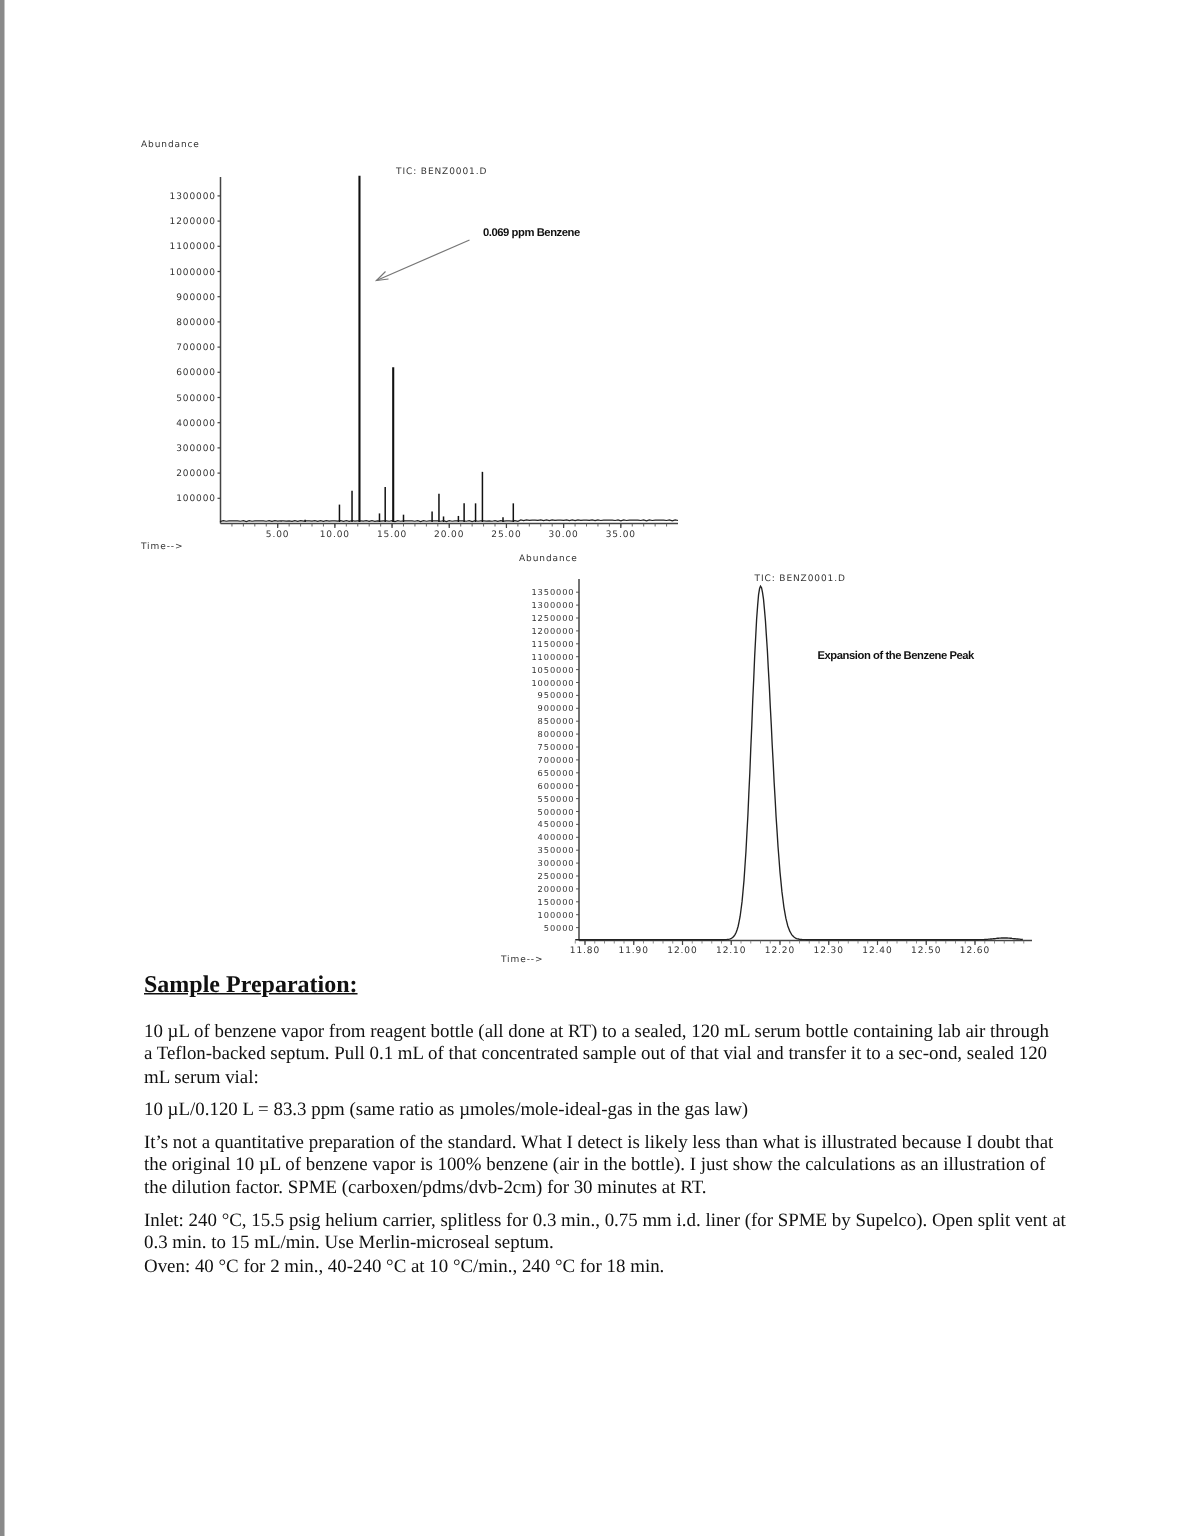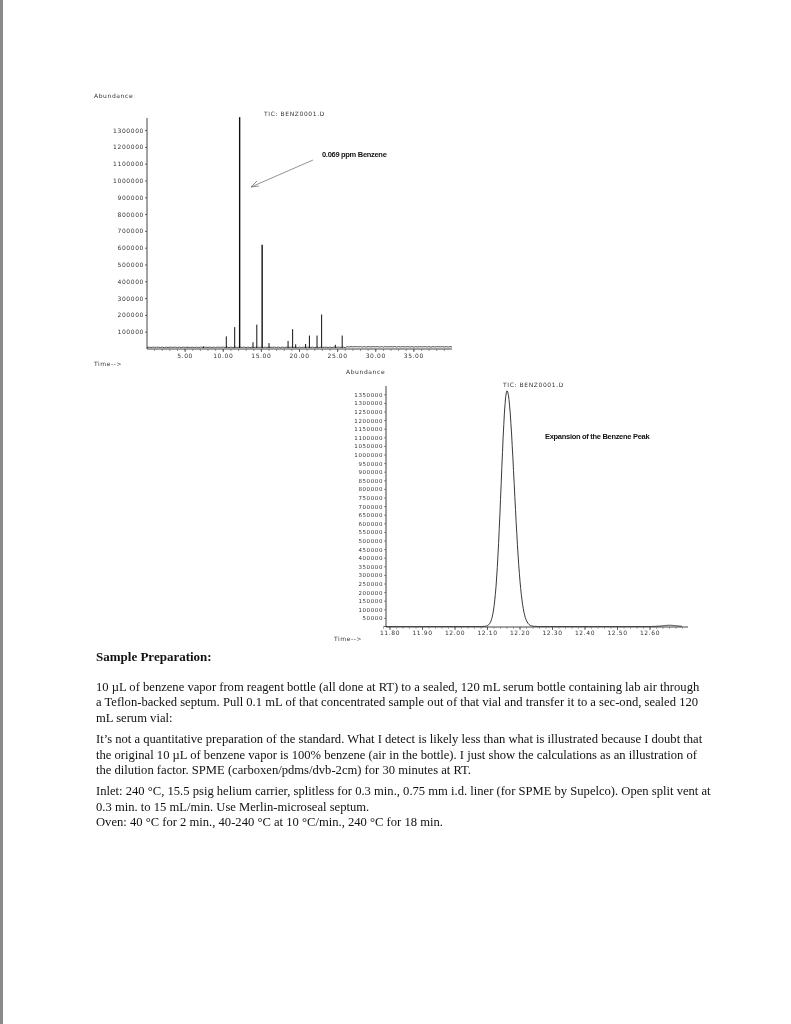--- a/index.html
+++ b/index.html
@@ -6,21 +6,21 @@
   body {
     width: 791px; height: 1024px; background: #ffffff; position: relative; overflow: hidden;
     font-family: "Liberation Serif", serif; color: #111;
   }
   .page-border { position: absolute; left: 0; top: 0; width: 3px; height: 1024px; background: #8a8a8a; }
   .chart { position: absolute; padding-left: 26px; }
   .chart svg { position: absolute; left: 0; top: 0; overflow: visible; }
   .small { font-family: "DejaVu Sans", sans-serif; font-size: 6px; fill: #333; letter-spacing: 0.6px; }
   .annot { font-family: "Liberation Sans", sans-serif; font-size: 7.5px; font-weight: bold; fill: #111; letter-spacing: -0.3px; }
   .doc { position: absolute; left: 96px; top: 648px; width: 620px; font-size: 12.6px; line-height: 15.4px; }
-  .doc h2 { font-size: 13px; font-weight: bold; margin: 0 0 14px 0; line-height: 18px; }
+  .doc h2 { font-size: 16px; font-weight: bold; margin: 0 0 14px 0; line-height: 18px; text-decoration: underline; }
   .doc p { margin: 0 12px 6px 0; }
   .doc .specs p { margin: 0; }
 </style>
 </head>
 <body>
 
 <div class="page-border"></div>
 
 <div class="chart" id="chart1" style="left:0;top:0;width:791px;height:380px;">
   <svg id="svg1" width="791" height="380">
@@ -270,18 +270,19 @@
       </g>
     <g id="c2-data">
         <path d="M383.5,626.5 L384.1,626.5 L384.8,626.5 L385.5,626.5 L386.1,626.5 L386.8,626.5 L387.4,626.5 L388.1,626.5 L388.7,626.5 L389.4,626.5 L390.0,626.5 L390.7,626.5 L391.3,626.5 L392.0,626.5 L392.6,626.5 L393.3,626.5 L393.9,626.5 L394.6,626.5 L395.2,626.5 L395.9,626.5 L396.5,626.5 L397.2,626.5 L397.8,626.5 L398.5,626.5 L399.1,626.5 L399.8,626.5 L400.4,626.5 L401.1,626.5 L401.7,626.5 L402.4,626.5 L403.0,626.5 L403.7,626.5 L404.3,626.5 L405.0,626.5 L405.6,626.5 L406.3,626.5 L406.9,626.5 L407.6,626.5 L408.2,626.5 L408.9,626.5 L409.5,626.5 L410.2,626.5 L410.8,626.5 L411.5,626.5 L412.1,626.5 L412.8,626.5 L413.4,626.5 L414.1,626.5 L414.7,626.5 L415.4,626.5 L416.0,626.5 L416.7,626.5 L417.3,626.5 L418.0,626.5 L418.6,626.5 L419.3,626.5 L419.9,626.5 L420.6,626.5 L421.2,626.5 L421.9,626.5 L422.5,626.5 L423.2,626.5 L423.8,626.5 L424.5,626.5 L425.1,626.5 L425.8,626.5 L426.4,626.5 L427.1,626.5 L427.7,626.5 L428.4,626.5 L429.0,626.5 L429.7,626.5 L430.3,626.5 L431.0,626.5 L431.6,626.5 L432.3,626.5 L432.9,626.5 L433.6,626.5 L434.2,626.5 L434.9,626.5 L435.5,626.5 L436.2,626.5 L436.8,626.5 L437.5,626.5 L438.1,626.5 L438.8,626.5 L439.4,626.5 L440.1,626.5 L440.7,626.5 L441.4,626.5 L442.0,626.5 L442.7,626.5 L443.3,626.5 L444.0,626.5 L444.6,626.5 L445.3,626.5 L445.9,626.5 L446.6,626.5 L447.2,626.5 L447.9,626.5 L448.5,626.5 L449.2,626.5 L449.8,626.5 L450.5,626.5 L451.1,626.5 L451.8,626.5 L452.4,626.5 L453.1,626.5 L453.7,626.5 L454.4,626.5 L455.0,626.5 L455.7,626.5 L456.3,626.5 L457.0,626.5 L457.6,626.5 L458.3,626.5 L458.9,626.5 L459.6,626.5 L460.2,626.5 L460.9,626.5 L461.5,626.5 L462.2,626.5 L462.8,626.5 L463.5,626.5 L464.1,626.5 L464.8,626.5 L465.4,626.5 L466.1,626.5 L466.7,626.5 L467.4,626.5 L468.0,626.5 L468.7,626.5 L469.3,626.5 L470.0,626.5 L470.6,626.5 L471.3,626.5 L471.9,626.5 L472.6,626.5 L473.2,626.5 L473.9,626.5 L474.5,626.5 L475.2,626.5 L475.8,626.5 L476.5,626.5 L477.1,626.5 L477.8,626.5 L478.4,626.5 L479.1,626.5 L479.7,626.5 L480.4,626.5 L481.0,626.5 L481.7,626.5 L482.3,626.5 L483.0,626.4 L483.6,626.4 L484.3,626.4 L484.9,626.3 L485.6,626.2 L486.2,626.1 L486.9,625.9 L487.5,625.6 L488.2,625.2 L488.8,624.6 L489.5,623.9 L490.1,622.9 L490.8,621.5 L491.4,619.8 L492.1,617.5 L492.7,614.6 L493.4,611.0 L494.0,606.5 L494.7,601.1 L495.3,594.6 L496.0,586.9 L496.6,578.0 L497.3,567.7 L497.9,556.2 L498.6,543.5 L499.2,529.6 L499.9,514.8 L500.5,499.4 L501.2,483.6 L501.8,467.7 L502.5,452.3 L503.1,437.8 L503.8,424.5 L504.4,413.0 L505.1,403.6 L505.7,396.6 L506.4,392.3 L507.0,390.8 L507.7,391.8 L508.3,394.7 L509.0,399.4 L509.6,405.9 L510.3,414.0 L510.9,423.4 L511.6,434.0 L512.2,445.6 L512.9,457.9 L513.5,470.6 L514.2,483.6 L514.8,496.5 L515.5,509.3 L516.1,521.6 L516.8,533.5 L517.4,544.7 L518.1,555.1 L518.7,564.7 L519.4,573.5 L520.0,581.4 L520.7,588.4 L521.3,594.6 L522.0,600.0 L522.6,604.7 L523.3,608.7 L523.9,612.1 L524.6,614.9 L525.2,617.3 L525.9,619.2 L526.5,620.8 L527.2,622.0 L527.8,623.1 L528.5,623.9 L529.1,624.5 L529.8,625.0 L530.4,625.4 L531.1,625.7 L531.7,625.9 L532.4,626.0 L533.0,626.2 L533.7,626.3 L534.3,626.3 L535.0,626.4 L535.6,626.4 L536.3,626.4 L536.9,626.4 L537.6,626.5 L538.2,626.5 L538.9,626.5 L539.5,626.5 L540.2,626.5 L540.8,626.5 L541.5,626.5 L542.1,626.5 L542.8,626.5 L543.4,626.5 L544.1,626.5 L544.7,626.5 L545.4,626.5 L546.0,626.5 L546.7,626.5 L547.3,626.5 L548.0,626.5 L548.6,626.5 L549.3,626.5 L549.9,626.5 L550.6,626.5 L551.2,626.5 L551.9,626.5 L552.5,626.5 L553.2,626.5 L553.8,626.5 L554.5,626.5 L555.1,626.5 L555.8,626.5 L556.4,626.5 L557.1,626.5 L557.7,626.5 L558.4,626.5 L559.0,626.5 L559.7,626.5 L560.3,626.5 L561.0,626.5 L561.6,626.5 L562.3,626.5 L562.9,626.5 L563.6,626.5 L564.2,626.5 L564.9,626.5 L565.5,626.5 L566.2,626.5 L566.8,626.5 L567.5,626.5 L568.1,626.5 L568.8,626.5 L569.4,626.5 L570.1,626.5 L570.7,626.5 L571.4,626.5 L572.0,626.5 L572.7,626.5 L573.3,626.5 L574.0,626.5 L574.6,626.5 L575.3,626.5 L575.9,626.5 L576.6,626.5 L577.2,626.5 L577.9,626.5 L578.5,626.5 L579.2,626.5 L579.8,626.5 L580.5,626.5 L581.1,626.5 L581.8,626.5 L582.4,626.5 L583.1,626.5 L583.7,626.5 L584.4,626.5 L585.0,626.5 L585.7,626.5 L586.3,626.5 L587.0,626.5 L587.6,626.5 L588.3,626.5 L588.9,626.5 L589.6,626.5 L590.2,626.5 L590.9,626.5 L591.5,626.5 L592.2,626.5 L592.8,626.5 L593.5,626.5 L594.1,626.5 L594.8,626.5 L595.4,626.5 L596.1,626.5 L596.7,626.5 L597.4,626.5 L598.0,626.5 L598.7,626.5 L599.3,626.5 L600.0,626.5 L600.6,626.5 L601.3,626.5 L601.9,626.5 L602.6,626.5 L603.2,626.5 L603.9,626.5 L604.5,626.5 L605.2,626.5 L605.8,626.5 L606.5,626.5 L607.1,626.5 L607.8,626.5 L608.4,626.5 L609.1,626.5 L609.7,626.5 L610.4,626.5 L611.0,626.5 L611.7,626.5 L612.3,626.5 L613.0,626.5 L613.6,626.5 L614.3,626.5 L614.9,626.5 L615.6,626.5 L616.2,626.5 L616.9,626.5 L617.5,626.5 L618.2,626.5 L618.8,626.5 L619.5,626.5 L620.1,626.5 L620.8,626.5 L621.4,626.5 L622.1,626.5 L622.7,626.5 L623.4,626.5 L624.0,626.5 L624.7,626.5 L625.3,626.5 L626.0,626.5 L626.6,626.5 L627.3,626.5 L627.9,626.5 L628.6,626.5 L629.2,626.5 L629.9,626.5 L630.5,626.5 L631.2,626.5 L631.8,626.5 L632.5,626.5 L633.1,626.5 L633.8,626.5 L634.4,626.5 L635.1,626.5 L635.7,626.5 L636.4,626.5 L637.0,626.5 L637.7,626.5 L638.3,626.5 L639.0,626.5 L639.6,626.5 L640.3,626.5 L640.9,626.5 L641.6,626.5 L642.2,626.5 L642.9,626.5 L643.5,626.5 L644.2,626.5 L644.8,626.5 L645.5,626.5 L646.1,626.5 L646.8,626.5 L647.4,626.5 L648.1,626.5 L648.7,626.5 L649.4,626.5 L650.0,626.5 L650.7,626.5 L651.3,626.5 L652.0,626.5 L652.6,626.4 L653.3,626.4 L653.9,626.4 L654.6,626.4 L655.2,626.4 L655.9,626.4 L656.5,626.3 L657.2,626.3 L657.8,626.2 L658.5,626.2 L659.1,626.1 L659.8,626.1 L660.4,626.0 L661.1,626.0 L661.7,625.9 L662.4,625.8 L663.0,625.8 L663.7,625.7 L664.3,625.6 L665.0,625.5 L665.6,625.5 L666.3,625.4 L666.9,625.4 L667.6,625.3 L668.2,625.3 L668.9,625.3 L669.5,625.3 L670.2,625.3 L670.8,625.3 L671.5,625.3 L672.1,625.4 L672.8,625.4 L673.4,625.5 L674.1,625.5 L674.7,625.6 L675.4,625.7 L676.0,625.8 L676.7,625.8 L677.3,625.9 L678.0,626.0 L678.6,626.0 L679.3,626.1 L679.9,626.1 L680.6,626.2 L681.2,626.2 L681.9,626.3" fill="none" stroke="#222" stroke-width="0.9"></path>
       </g>
   </svg>
 </div>
 
 <div class="doc">
   <h2>Sample Preparation:</h2>
   <p>10 µL of benzene vapor from reagent bottle (all done at RT) to a sealed, 120 mL serum bottle containing lab air through a Teflon-backed septum.  Pull 0.1 mL of that concentrated sample out of that vial and transfer it to a sec-ond, sealed 120 mL serum vial:</p>
+  <p>10 µL/0.120 L = 83.3 ppm (same ratio as µmoles/mole-ideal-gas in the gas law)</p>
   <p>It’s not a quantitative preparation of the standard.  What I detect is likely less than what is illustrated because I doubt that the original 10 µL of benzene vapor is 100% benzene (air in the bottle).  I just show the calculations as an illustration of the dilution factor.  SPME (carboxen/pdms/dvb-2cm) for 30 minutes at RT.</p>
   <div class="specs">
     <p>Inlet:  240 °C, 15.5 psig helium carrier, splitless for 0.3 min., 0.75 mm i.d. liner (for SPME by Supelco).  Open split vent at 0.3 min. to 15 mL/min.  Use Merlin-microseal septum.</p>
     <p>Oven:  40 °C for 2 min., 40-240 °C at 10 °C/min., 240 °C for 18 min.</p>
   </div>
 </div>
 
 </body></html>

